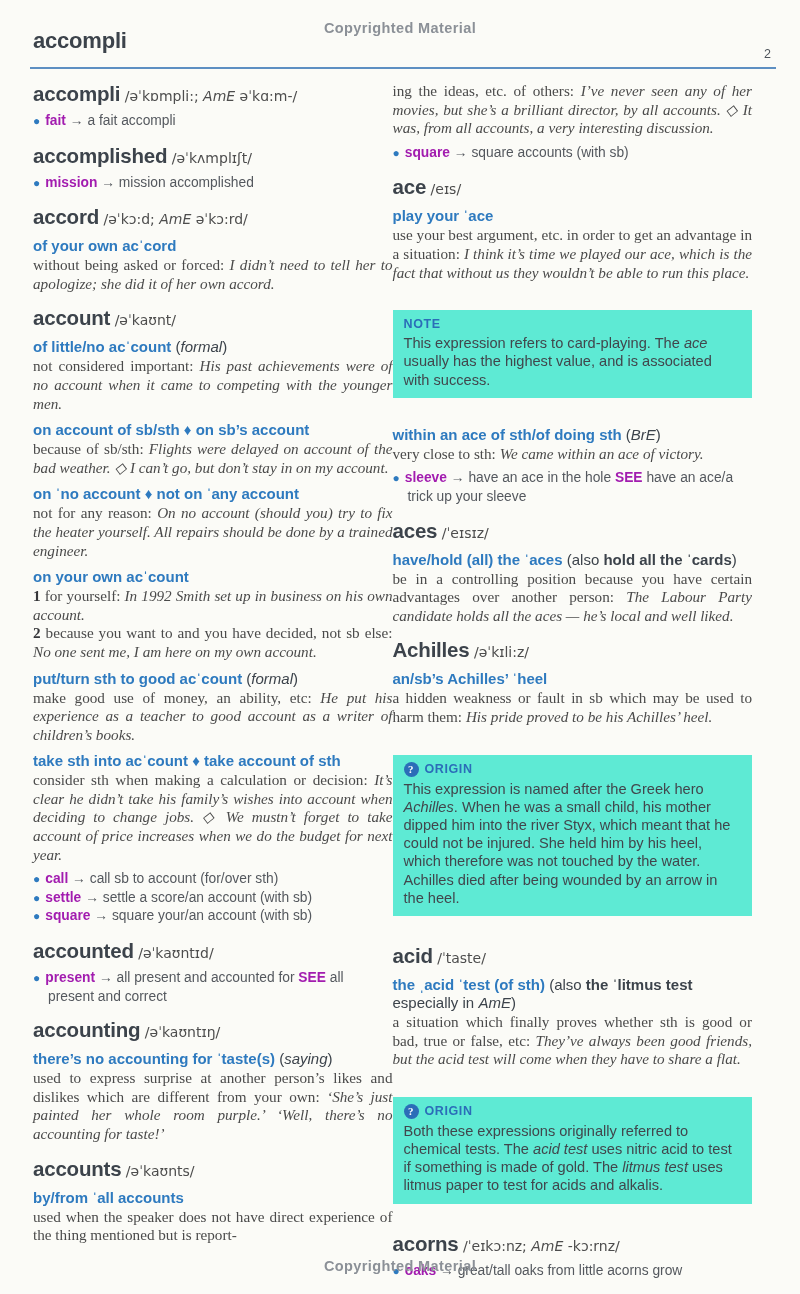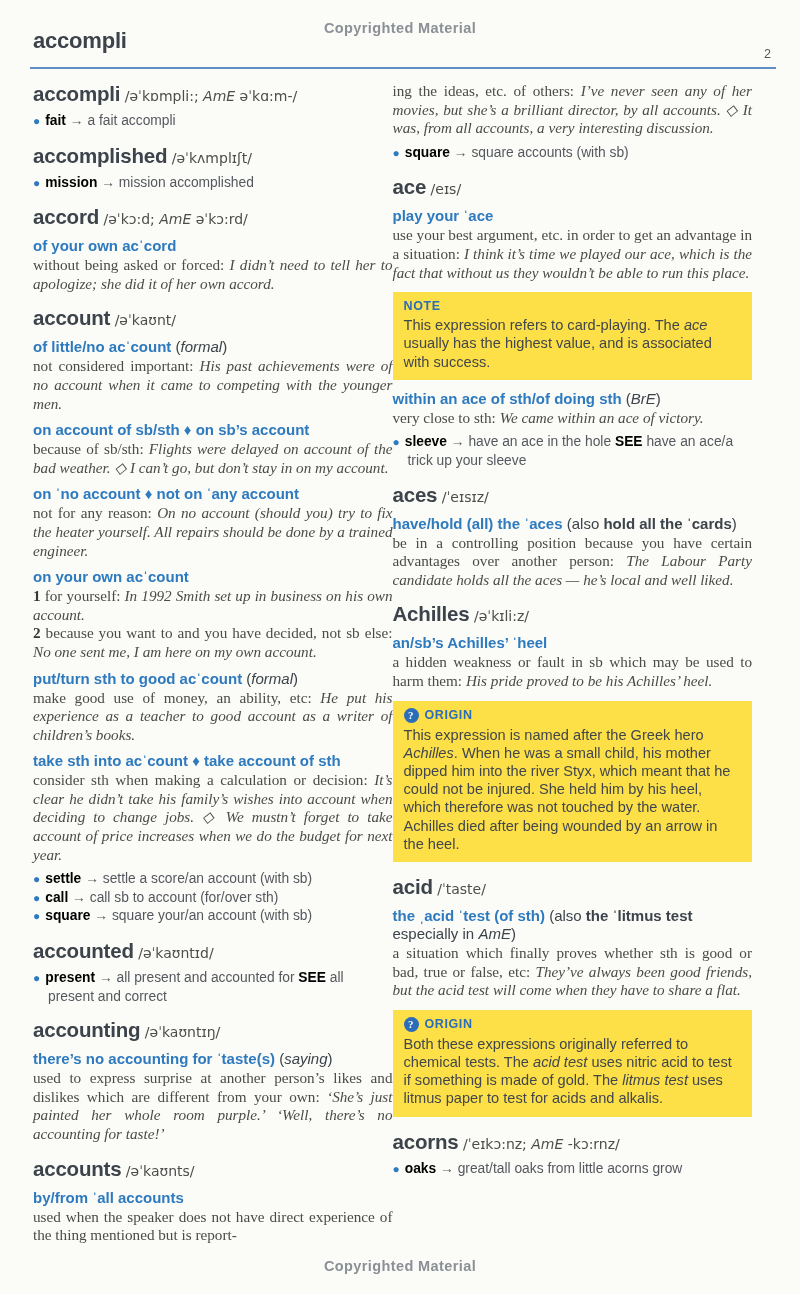--- a/index.html
+++ b/index.html
@@ -34,23 +34,23 @@
 
   .def {font-family:"Liberation Serif", serif; font-size:15.2px; line-height:18.6px;
     color:#4a4a4a; text-align:justify; margin-top:1px;}
   .def .seg-i {font-style:italic;}
   .def .seg-b {font-weight:bold; color:#36373a;}
   .cont {margin-top:2px;}
 
   .xrefs {margin-top:6px; margin-bottom:3px;}
   .xref {font-size:13.8px; line-height:17.6px; color:#54585e; padding-left:15px; text-indent:-15px;}
   .xref .bullet {color:#2e7abf; font-size:12px; margin-right:5px;}
-  .xref .seg-b {font-weight:bold; color:#000000;}
+  .xref .seg-b {font-weight:bold; color:#a21caf;}
 
-  .box {background:#fde047; margin:10px 0; padding:7px 11px 9px 11px;}
+  .box {background:#5eead4; margin:28px 0; padding:7px 11px 9px 11px;}
   .box-header {color:#2b6db8; font-weight:bold; font-size:12.5px; letter-spacing:.6px;
     margin-bottom:3px; display:flex; align-items:center; gap:6px;}
   .q-icon {display:inline-flex; width:15px; height:15px; border-radius:50%; background:#2b6db8;
     color:#fff; font-size:11px; font-weight:bold; align-items:center; justify-content:center;
     font-family:"Liberation Serif", serif;}
   .box-body {font-size:14.6px; line-height:18.2px; color:#41464c; text-align:left;}
   .box-body .seg-i {font-style:italic;}
 </style>
 </head>
 <body>
@@ -94,22 +94,22 @@
         </div>
         <div class="idiom">
           <div class="idiom-head"><span class="seg-blue">put/turn sth to good acˈcount</span><span class="seg-n"> (</span><span class="seg-i">formal</span><span class="seg-n">)</span></div>
           <div class="def"><span class="seg-n">make good use of money, an ability, etc: </span><span class="seg-i">He put his experience as a teacher to good account as a writer of children’s books.</span></div>
         </div>
         <div class="idiom">
           <div class="idiom-head"><span class="seg-blue">take sth into acˈcount ♦ take account of sth</span></div>
           <div class="def"><span class="seg-n">consider sth when making a calculation or decision: </span><span class="seg-i">It’s clear he didn’t take his family’s wishes into account when deciding to change jobs. ◇ We mustn’t forget to take account of price increases when we do the budget for next year.</span></div>
         </div>
         <div class="xrefs">
+          <div class="xref"><span class="bullet">●</span><span class="seg-b">call</span><span class="seg-n"> → call sb to account (for/over sth)</span></div>
           <div class="xref"><span class="bullet">●</span><span class="seg-b">settle</span><span class="seg-n"> → settle a score/an account (with sb)</span></div>
-          <div class="xref"><span class="bullet">●</span><span class="seg-b">call</span><span class="seg-n"> → call sb to account (for/over sth)</span></div>
           <div class="xref"><span class="bullet">●</span><span class="seg-b">square</span><span class="seg-n"> → square your/an account (with sb)</span></div>
         </div>
         <div class="entry"><span class="headword">accounted</span> <span class="pron"><span class="seg-n">/əˈkaʊntɪd/</span></span></div>
         <div class="xrefs">
           <div class="xref"><span class="bullet">●</span><span class="seg-b">present</span><span class="seg-n"> → all present and accounted for </span><span class="seg-b">SEE</span><span class="seg-n"> all present and correct</span></div>
         </div>
         <div class="entry"><span class="headword">accounting</span> <span class="pron"><span class="seg-n">/əˈkaʊntɪŋ/</span></span></div>
         <div class="idiom">
           <div class="idiom-head"><span class="seg-blue">there’s no accounting for ˈtaste(s)</span><span class="seg-n"> (</span><span class="seg-i">saying</span><span class="seg-n">)</span></div>
           <div class="def"><span class="seg-n">used to express surprise at another person’s likes and dislikes which are different from your own: </span><span class="seg-i">‘She’s just painted her whole room purple.’ ‘Well, there’s no accounting for taste!’</span></div>

